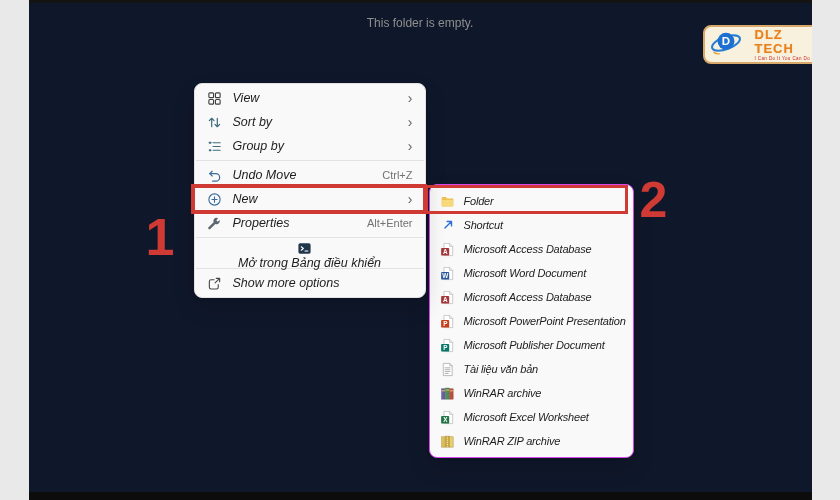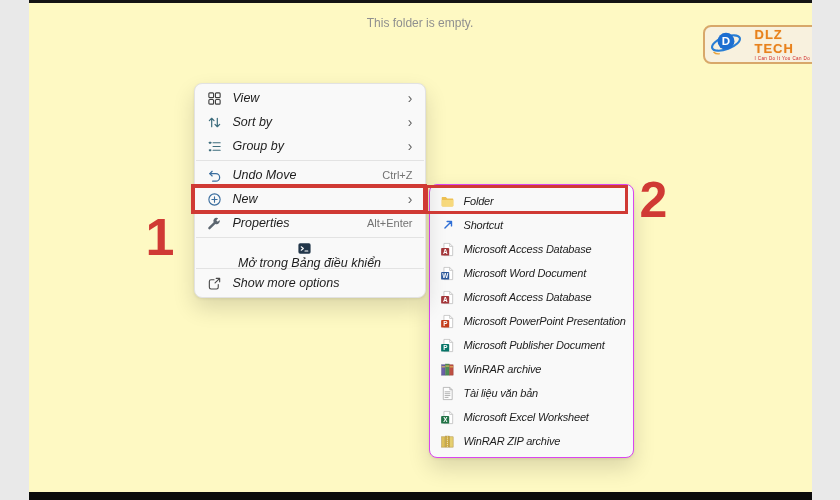--- a/index.html
+++ b/index.html
@@ -1,16 +1,16 @@
 <!DOCTYPE html>
 <html><head>
 <meta charset="utf-8">
 <style>
   html,body{margin:0;padding:0;background:#e9e9e9;}
-  .screen{position:relative;width:783px;height:500px;background:#fef9c3;overflow:hidden;
+  .screen{position:relative;width:783px;height:500px;background:#0f172a;overflow:hidden;
           font-family:"Liberation Sans","DejaVu Sans",sans-serif;margin:0 auto;}
   .top-edge{position:absolute;top:0;left:0;width:100%;height:3px;background:#141414;}
   .bottom-edge{position:absolute;top:492px;left:0;width:100%;height:8px;background:#0c0c0c;}
 
   .empty-text{position:absolute;top:16px;left:0;width:100%;text-align:center;
               color:#8f8f8f;font-size:12px;}
 
   
   .logo{position:absolute;left:674px;top:25px;width:121px;height:39px;background:#f8f1de;
         border:2px solid #d8a86a;border-radius:8px;box-sizing:border-box;
@@ -264,47 +264,47 @@
           <rect x="1.2" y="6.3" width="8.6" height="8.2" rx="1" fill="#077568"></rect>
           <text x="5.5" y="12.7" font-size="6.8" font-weight="bold" fill="#ffffff" text-anchor="middle">P</text>
         </svg>
       </span>
       <span class="mi-label">Microsoft Publisher Document</span>
     </div>
 
     <div class="mi">
       <span class="mi-ic">
         <svg viewBox="0 0 16 16" width="15" height="15">
+          <path d="M3.5 1.5h7l2.5 2.5v10.5H3.5z" fill="#fdfdfd" stroke="#a8a8a8" stroke-width="0.8"></path>
+          <path d="M10.5 1.5v2.5H13" fill="none" stroke="#a8a8a8" stroke-width="0.8"></path>
+          <g stroke="#9a9a9a" stroke-width="0.8">
+            <path d="M5 6.2 H11 M5 8.2 H11 M5 10.2 H11 M5 12.2 H9"></path>
+          </g>
+        </svg>
+      </span>
+      <span class="mi-label">Tài liệu văn bản</span>
+    </div>
+
+    <div class="mi">
+      <span class="mi-ic">
+        <svg viewBox="0 0 16 16" width="15" height="15">
           <rect x="1.8" y="3" width="3.6" height="11" fill="#6b5fa8" stroke="#4a4178" stroke-width="0.5"></rect>
           <rect x="6" y="2.2" width="3.8" height="11.8" fill="#4d8f55" stroke="#35663c" stroke-width="0.5"></rect>
           <rect x="10.4" y="3" width="3.6" height="11" fill="#bf4f42" stroke="#8f392f" stroke-width="0.5"></rect>
           <rect x="1.8" y="4.6" width="3.6" height="1.1" fill="#e3c05a"></rect>
           <rect x="6" y="3.8" width="3.8" height="1.1" fill="#e3c05a"></rect>
           <rect x="10.4" y="4.6" width="3.6" height="1.1" fill="#e3c05a"></rect>
         </svg>
       </span>
       <span class="mi-label">WinRAR archive</span>
     </div>
 
     <div class="mi">
       <span class="mi-ic">
         <svg viewBox="0 0 16 16" width="15" height="15">
-          <path d="M3.5 1.5h7l2.5 2.5v10.5H3.5z" fill="#fdfdfd" stroke="#a8a8a8" stroke-width="0.8"></path>
-          <path d="M10.5 1.5v2.5H13" fill="none" stroke="#a8a8a8" stroke-width="0.8"></path>
-          <g stroke="#9a9a9a" stroke-width="0.8">
-            <path d="M5 6.2 H11 M5 8.2 H11 M5 10.2 H11 M5 12.2 H9"></path>
-          </g>
-        </svg>
-      </span>
-      <span class="mi-label">Tài liệu văn bản</span>
-    </div>
-
-    <div class="mi">
-      <span class="mi-ic">
-        <svg viewBox="0 0 16 16" width="15" height="15">
           <path d="M4.2 1.5h6.1l3.2 3.2v9.8H4.2z" fill="#ffffff" stroke="#bcbcbc" stroke-width="0.8"></path>
           <path d="M10.3 1.5v3.2h3.2" fill="none" stroke="#bcbcbc" stroke-width="0.8"></path>
           <rect x="1.2" y="6.3" width="8.6" height="8.2" rx="1" fill="#217346"></rect>
           <text x="5.5" y="12.7" font-size="6.8" font-weight="bold" fill="#ffffff" text-anchor="middle">X</text>
         </svg>
       </span>
       <span class="mi-label">Microsoft Excel Worksheet</span>
     </div>
 
     <div class="mi">

